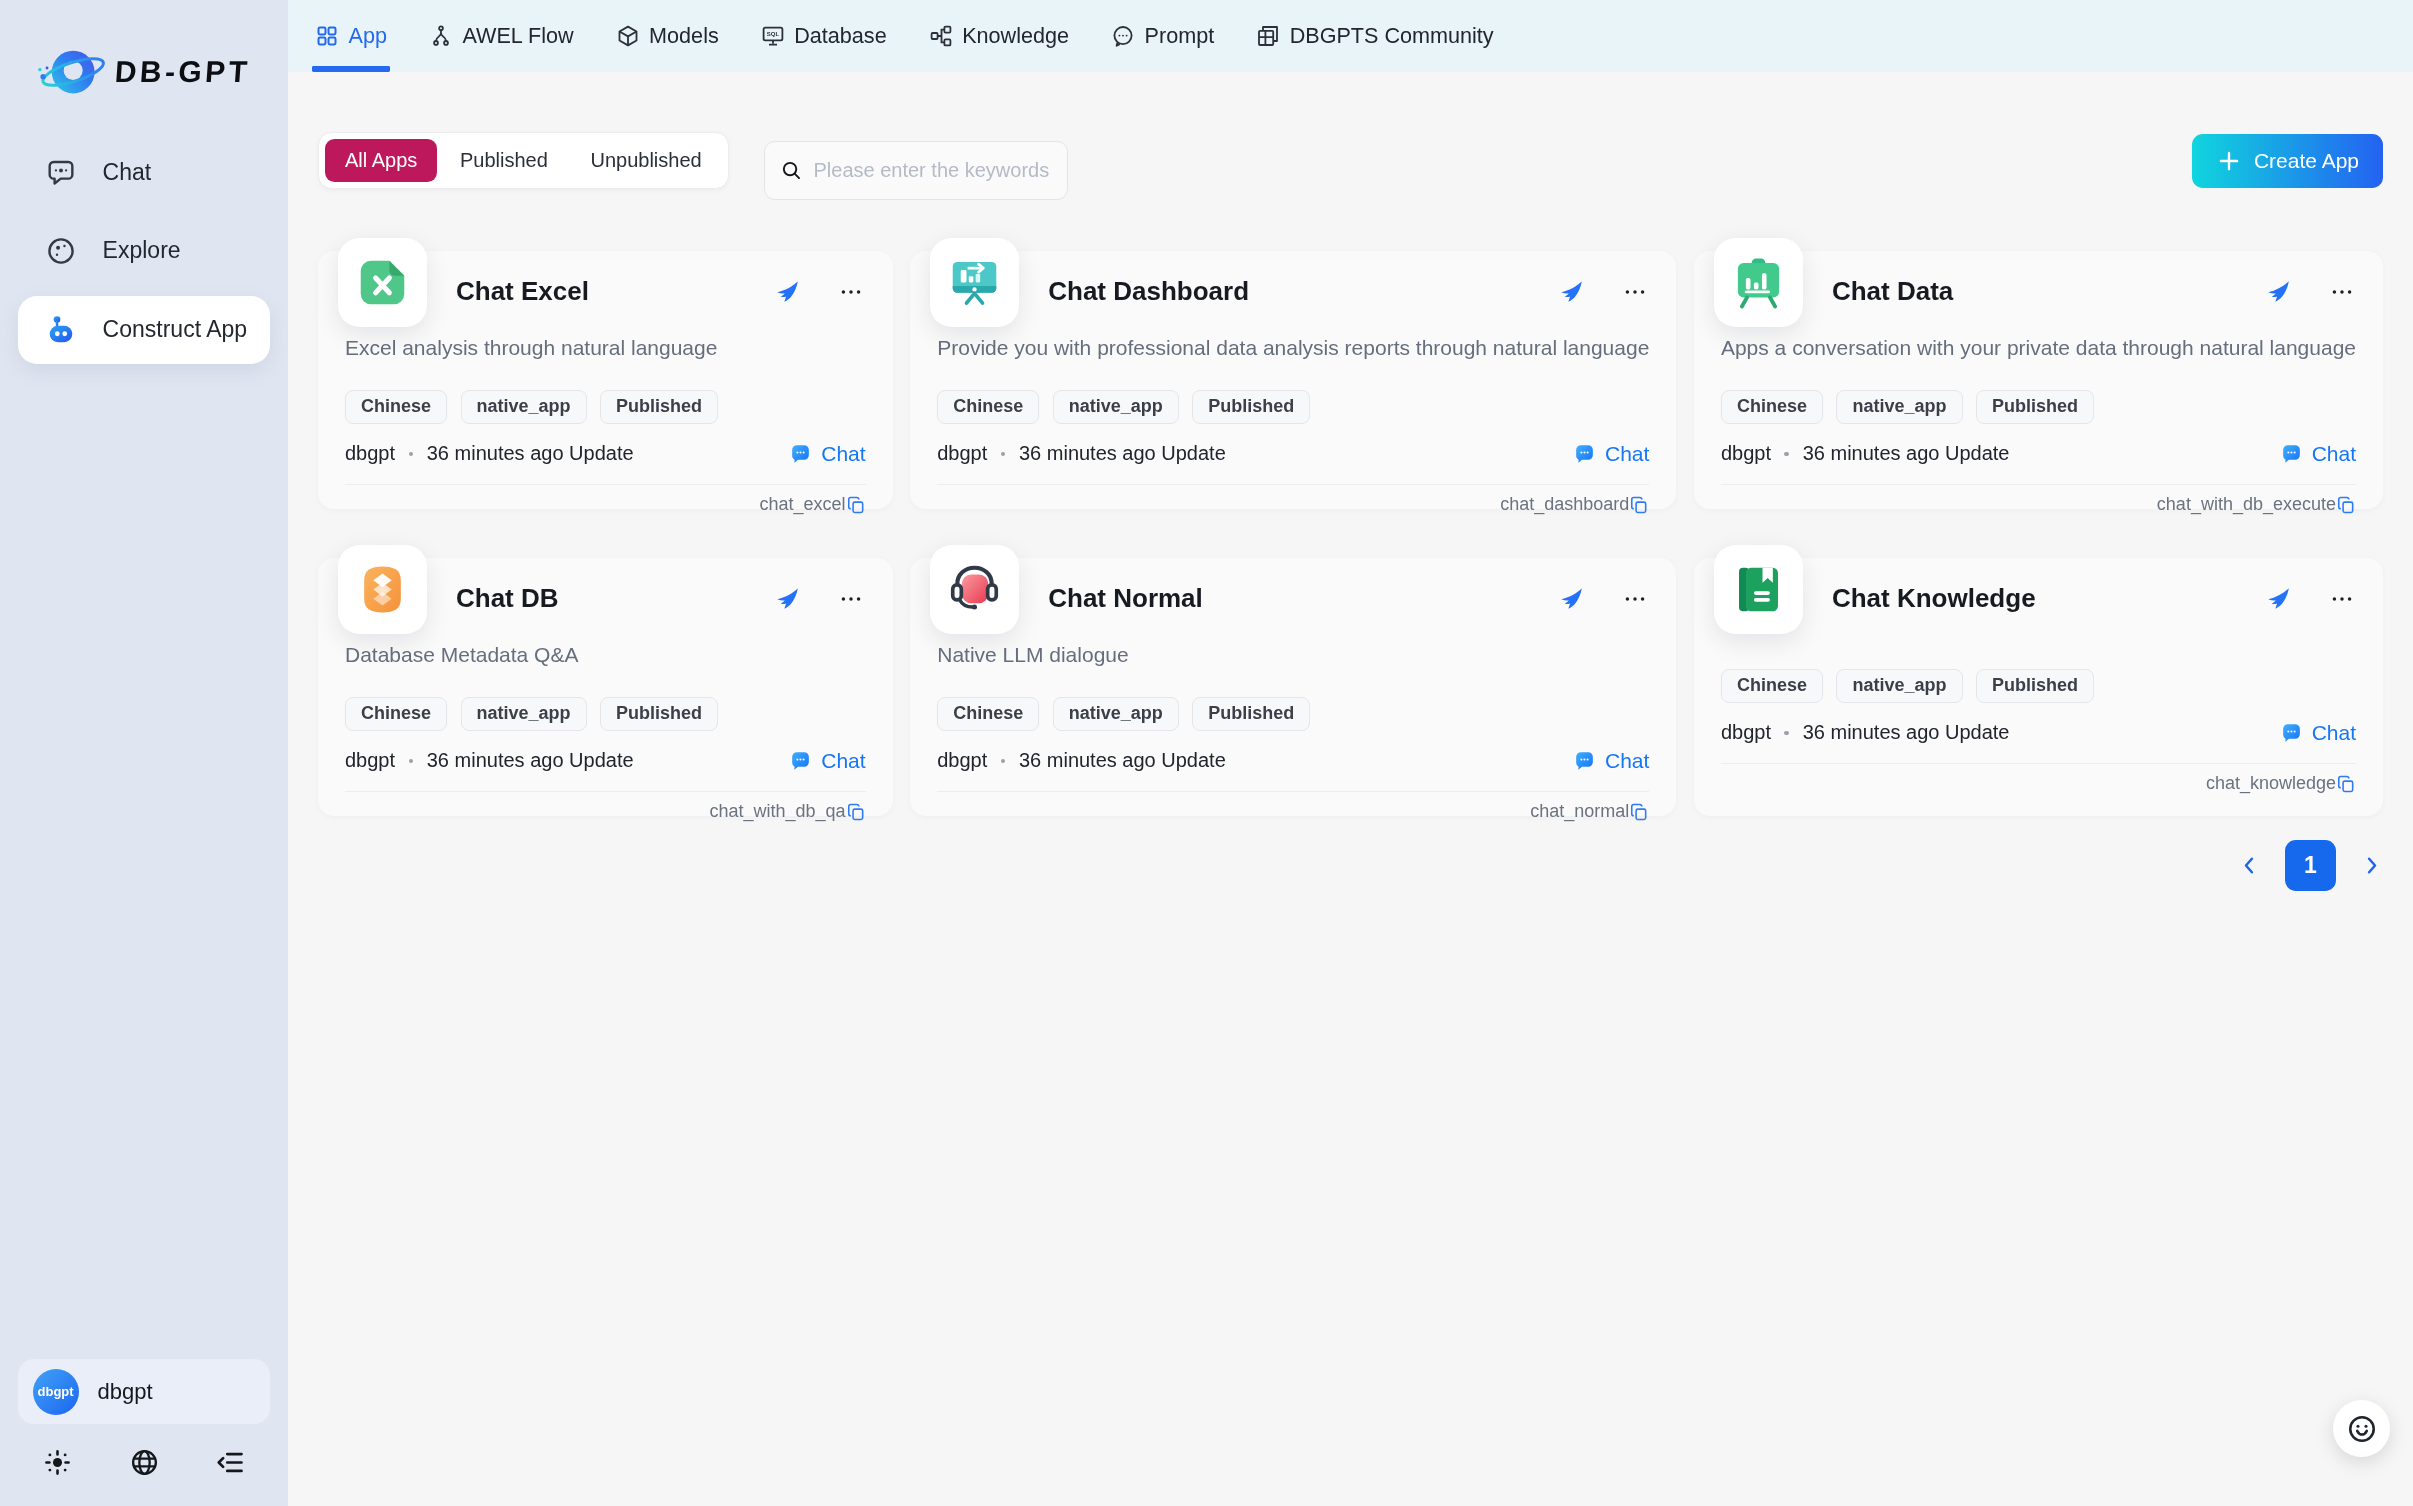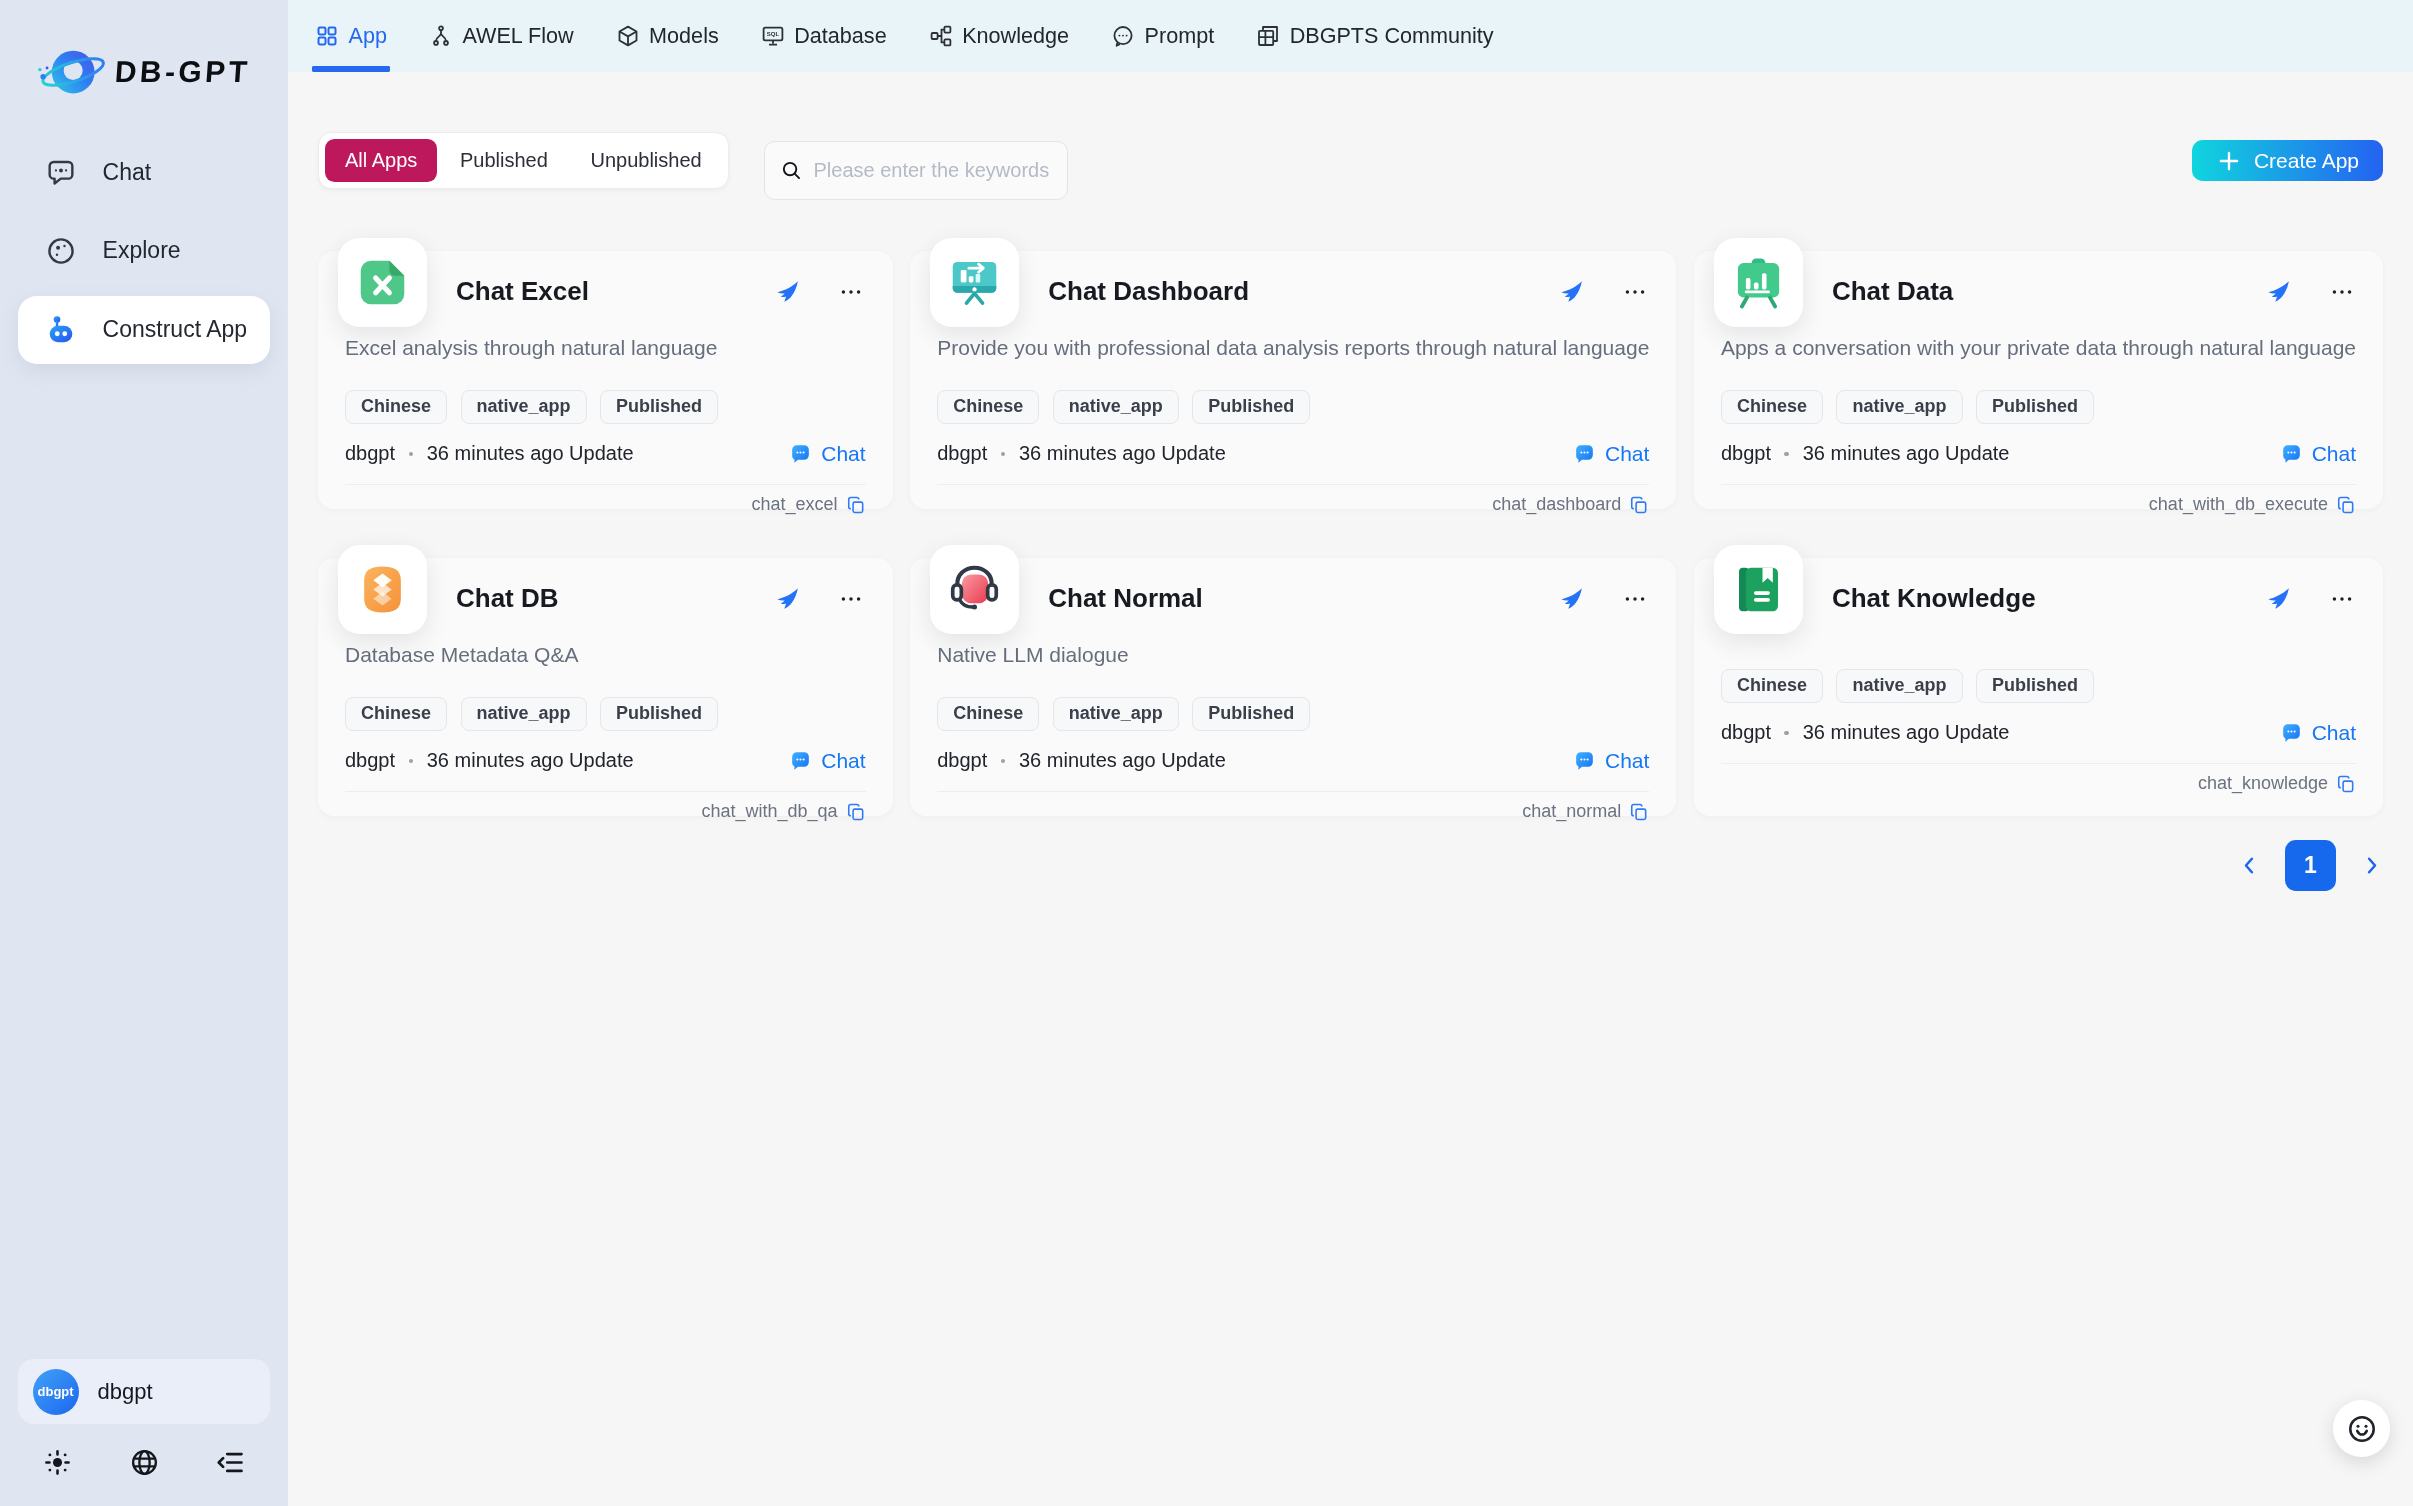--- a/index.html
+++ b/index.html
@@ -68,21 +68,21 @@
   .seg-item { font-size:20px; color:#2b2f37; padding:10px 20px; border-radius:9.5px; cursor:pointer; white-space:nowrap; }
   .seg-item.active { background:#be185d; color:#fff; }
   .search-box {
     width:304px; height:59px; border:1.4px solid #e3e4e8; border-radius:10.8px;
     display:flex; align-items:center; gap:10.8px; padding:0 15px; background:#fafafb;margin-top:20px;
   }
   .search-box svg { width:23px; height:23px; flex:none; }
   .search-input { border:none; outline:none; background:transparent; font-size:20px; color:#333; width:100%; font-family:inherit; }
   .search-input::placeholder { color:#b4bac6; }
   .create-btn {
-    height:41px; padding:0 24px; border:none; border-radius:10.8px;
+    height:54px; padding:0 24px; border:none; border-radius:10.8px;
     background:linear-gradient(90deg,#10d5de,#2462f1);
     color:#fff; font-size:21px; font-weight:500; font-family:inherit;
     display:flex; align-items:center; gap:12px; cursor:pointer;
   }
   .create-btn svg { width:26px; height:26px; }
 
   
   .grid { margin-top:51px; display:grid; grid-template-columns:repeat(3,1fr); column-gap:17.6px; row-gap:49px; }
   .card {
     position:relative; background:#fafafa; border-radius:16px;
@@ -100,21 +100,21 @@
   .card-actions svg { width:26px; height:26px; cursor:pointer; }
   .card-desc { margin-top:4px; font-size:21px; color:#666e7e; white-space:nowrap; overflow:hidden; }
   .tags { margin-top:30px; display:flex; gap:13.5px; }
   .tag { border:1.4px solid #e4e6eb; background:#f7f8f9; border-radius:8px; padding:5.4px 15px; font-size:18px; color:#3a3f49; white-space:nowrap;font-weight:bold; }
   .meta { margin-top:17.6px; display:flex; align-items:center; justify-content:space-between; }
   .meta-left { display:flex; align-items:center; gap:13.5px; font-size:20px; color:#21242c; }
   .dot { width:4.7px; height:4.7px; border-radius:50%; background:#9aa1ad; }
   .chat-link { display:flex; align-items:center; gap:8px; color:#1677f6; font-size:21px; font-weight:500; cursor:pointer; }
   .chat-link svg { width:25px; height:25px; }
   .card-divider { border-top:1.4px solid #ededf0; margin-top:17.6px; }
-  .card-footer { display:flex; justify-content:flex-end; align-items:center; gap:8px; margin-top:9.5px; font-size:18px; color:#6b7280; }
+  .card-footer { display:flex; justify-content:flex-end; align-items:center; margin-top:9.5px; font-size:18px; color:#6b7280; }
   .card-footer svg { width:20px; height:20px; cursor:pointer; }
 
   
   .pagination { display:flex; justify-content:flex-end; align-items:center; gap:24px; margin-top:24px; }
   .page-nav { cursor:pointer; }
   .page-nav svg { width:23px; height:23px; }
   .page-current {
     width:51px; height:51px; border-radius:10.8px; background:#1668ec;
     color:#fff; font-size:23px; font-weight:600;
     display:flex; align-items:center; justify-content:center; cursor:pointer;

